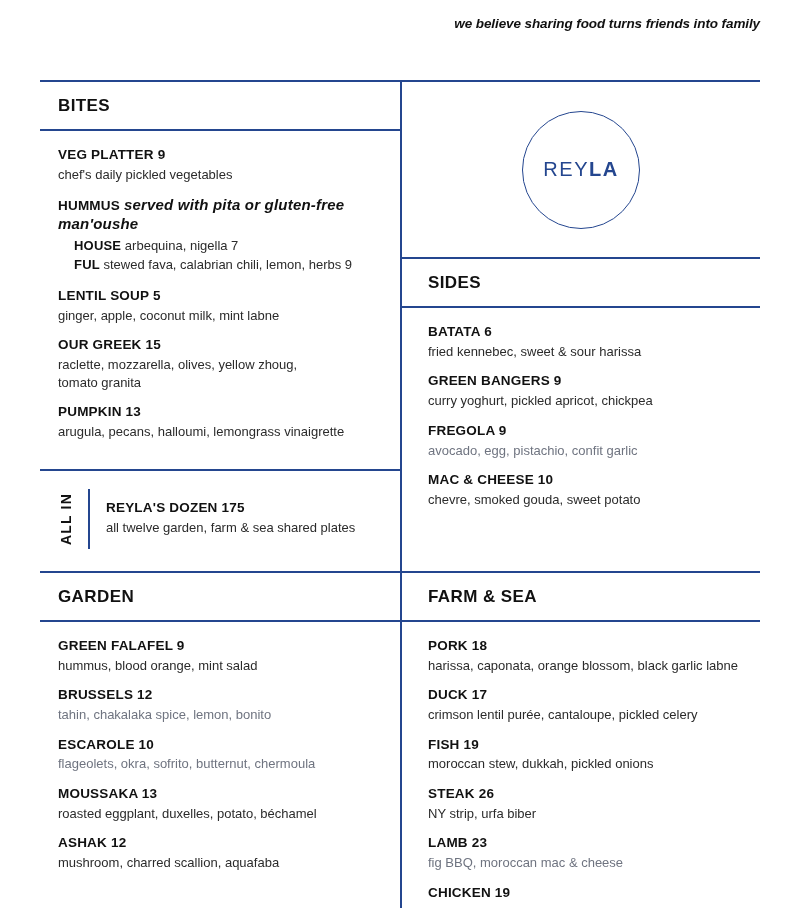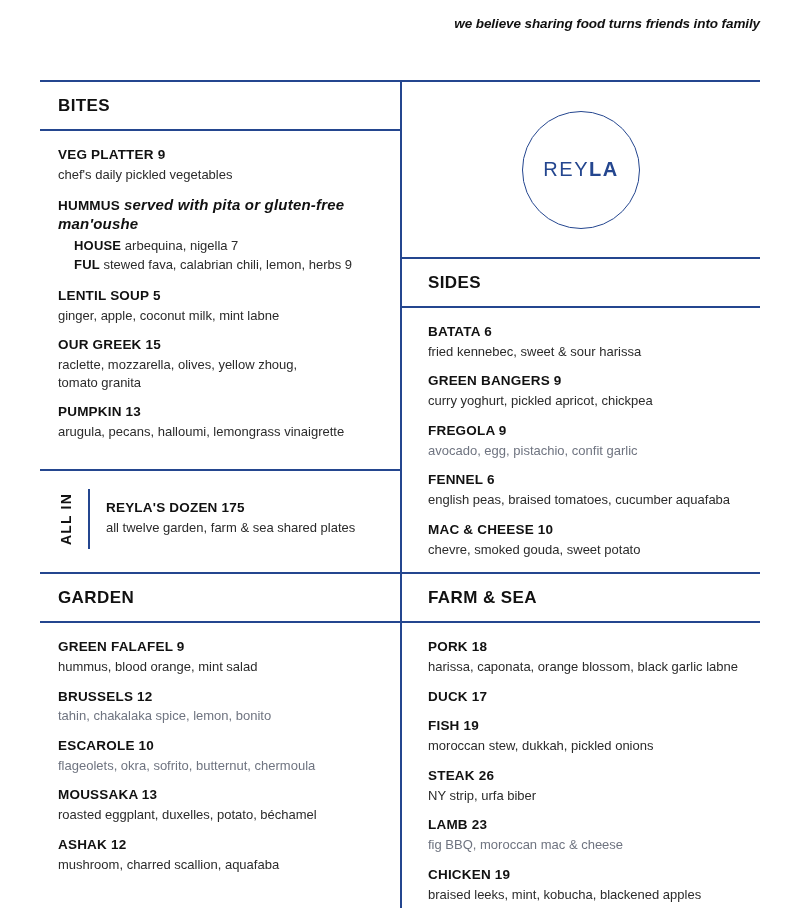--- a/index.html
+++ b/index.html
@@ -234,24 +234,20 @@
         </div>
         <div class="item">
           <div class="item-name">GREEN BANGERS  9</div>
           <div class="item-desc">curry yoghurt, pickled apricot, chickpea</div>
         </div>
         <div class="item">
           <div class="item-name">FREGOLA  9</div>
           <div class="item-desc gray">avocado, egg, pistachio, confit garlic</div>
         </div>
         <div class="item">
-          <div class="item-name">FENNEL  6</div>
-          <div class="item-desc">english peas, braised tomatoes, cucumber aquafaba</div>
-        </div>
-        <div class="item">
           <div class="item-name">MAC &amp; CHEESE  10</div>
           <div class="item-desc">chevre, smoked gouda, sweet potato</div>
         </div>
       </div>
     </div>
   </div>
 
   <div class="cols2">
 
     <div class="col-left">
@@ -282,20 +278,21 @@
 
     <div class="col-right">
       <div class="sec-title">FARM &amp; SEA</div>
       <div class="items">
         <div class="item">
           <div class="item-name">PORK  18</div>
           <div class="item-desc">harissa, caponata, orange blossom, black garlic labne</div>
         </div>
         <div class="item">
           <div class="item-name">DUCK  17</div>
+          <div class="item-desc">crimson lentil purée, cantaloupe, pickled celery</div>
         </div>
         <div class="item">
           <div class="item-name">FISH  19</div>
           <div class="item-desc">moroccan stew, dukkah, pickled onions</div>
         </div>
         <div class="item">
           <div class="item-name">STEAK  26</div>
           <div class="item-desc">NY strip, urfa biber</div>
         </div>
         <div class="item">

